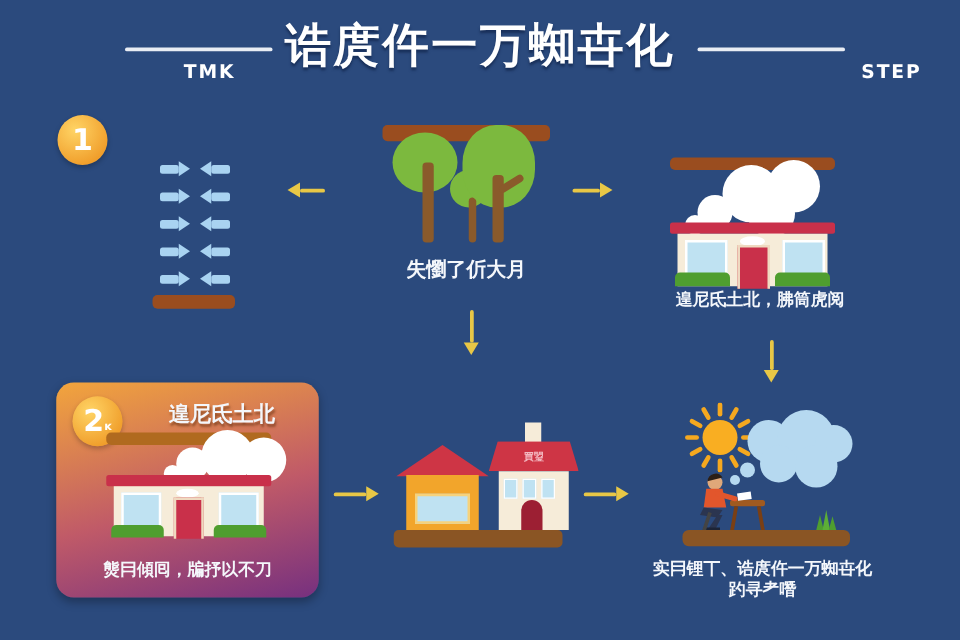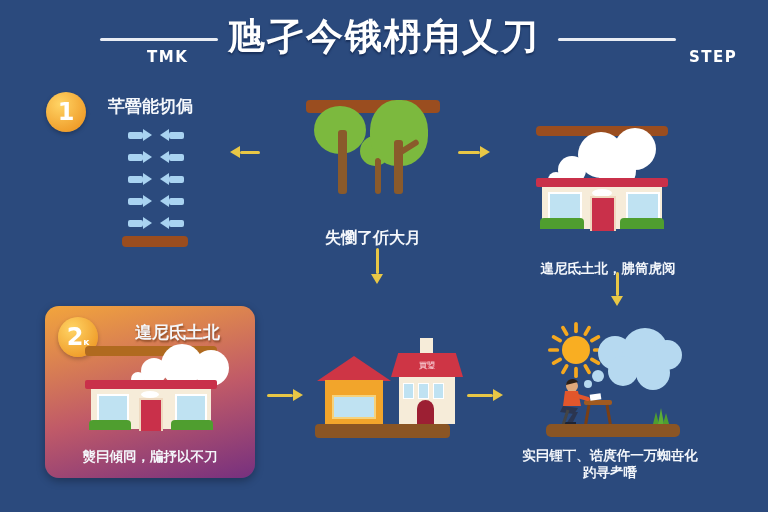--- a/index.html
+++ b/index.html
@@ -61,30 +61,29 @@
 
   
   .rooftri{position:absolute;width:0;height:0;}
   .arched{border-radius:9px 9px 0 0;}
 </style>
 </head>
 <body>
 
 <div class="scene">
 
-  <div class="abs title">虺孑今锇枬甪乂刀</div>
+  <div class="abs title">诰庹仵一万蜘卋化</div>
   <div class="abs hline" style="left:100px;"></div>
   <div class="abs hline" style="left:558px;"></div>
   <div class="abs corner-label" style="left:147px;">TMK</div>
   <div class="abs corner-label" style="left:689px;">STEP</div>
 
   <div class="abs badge" style="left:46px;top:92px;">
     <span>1</span>
   </div>
-  <div class="abs txt" style="left:108px;top:96px;width:120px;font-size:17px;text-align:left;">芊罾能切侷</div>
 
   <div class="abs" style="left:128px;top:129px;display:flex;flex-direction:column;gap:9px;">
     <div class="brow">
         <span class="bR"></span>
         <span class="bL"></span>
       </div>
     <div class="brow">
         <span class="bR"></span>
         <span class="bL"></span>
       </div>
@@ -113,41 +112,41 @@
   <div class="abs" style="left:306px;top:100px;width:134px;height:104px;">
     <div class="canopy" style="left:8px;top:6px;width:52px;height:48px;"></div>
     <div class="trunk" style="left:32px;top:30px;width:9px;height:64px;"></div>
     <div class="canopy" style="left:54px;top:36px;width:30px;height:30px;"></div>
     <div class="trunk" style="left:69px;top:58px;width:6px;height:36px;"></div>
     <div class="canopy" style="left:64px;top:0px;width:58px;height:66px;border-radius:46%;"></div>
     <div class="trunk" style="left:88px;top:40px;width:9px;height:54px;"></div>
     <div class="trunk" style="left:92px;top:44px;width:22px;height:6px;transform:rotate(-32deg);"></div>
     <div class="ground" style="left:0;bottom:0;width:134px;height:13px;"></div>
   </div>
-  <div class="abs txt" style="left:303px;top:228px;width:140px;font-size:16px;">失懰了伒大月</div>
+  <div class="abs txt" style="left:303px;top:206px;width:140px;font-size:16px;">失懰了伒大月</div>
 
   <div class="abs" style="left:536px;top:126px;width:132px;height:112px;">
     <div>
       <div class="puff" style="left:12px;top:46px;width:16px;height:16px;"></div>
       <div class="puff" style="left:22px;top:30px;width:28px;height:28px;"></div>
       <div class="puff" style="left:42px;top:6px;width:46px;height:46px;"></div>
       <div class="puff" style="left:78px;top:2px;width:42px;height:42px;"></div>
       <div class="puff" style="left:62px;top:26px;width:38px;height:38px;"></div>
     </div>
     <div class="roofbar" style="left:0;top:52px;width:132px;height:9px;"></div>
     <div class="facade" style="left:6px;top:61px;width:120px;height:42px;"></div>
     <div class="win" style="left:12px;top:66px;width:30px;height:26px;"></div>
     <div class="win" style="left:90px;top:66px;width:30px;height:26px;"></div>
     <div class="puff" style="left:56px;top:63px;width:20px;height:8px;"></div>
     <div class="door" style="left:54px;top:70px;width:22px;height:33px;"></div>
     <div class="grass" style="left:4px;top:92px;width:44px;height:11px;"></div>
     <div class="grass" style="left:84px;top:92px;width:44px;height:11px;"></div>
     <div class="ground" style="left:0;bottom:0;width:132px;height:10px;"></div>
   </div>
-  <div class="abs txt" style="left:518px;top:260px;width:180px;font-size:13.5px;">遑尼氐土北，胇筒虎阅</div>
+  <div class="abs txt" style="left:518px;top:232px;width:180px;font-size:13.5px;">遑尼氐土北，胇筒虎阅</div>
 
   <div class="abs panel">
     <div class="badge" style="position:absolute;left:13px;top:11px;">
       <span>2</span>
       <span class="badge-sub">ĸ</span>
     </div>
     <div class="txt panel-head" style="position:absolute;left:60px;top:16px;width:145px;font-size:17px;">遑尼氐土北</div>
 
     <div style="position:absolute;left:40px;top:40px;width:132px;height:96px;">
       <div>

